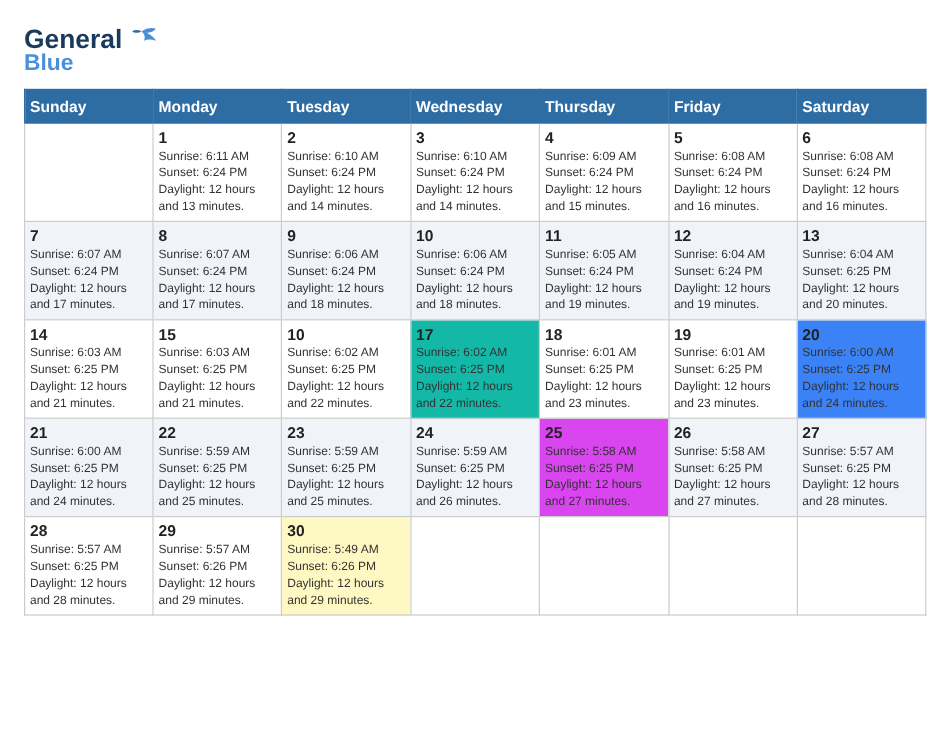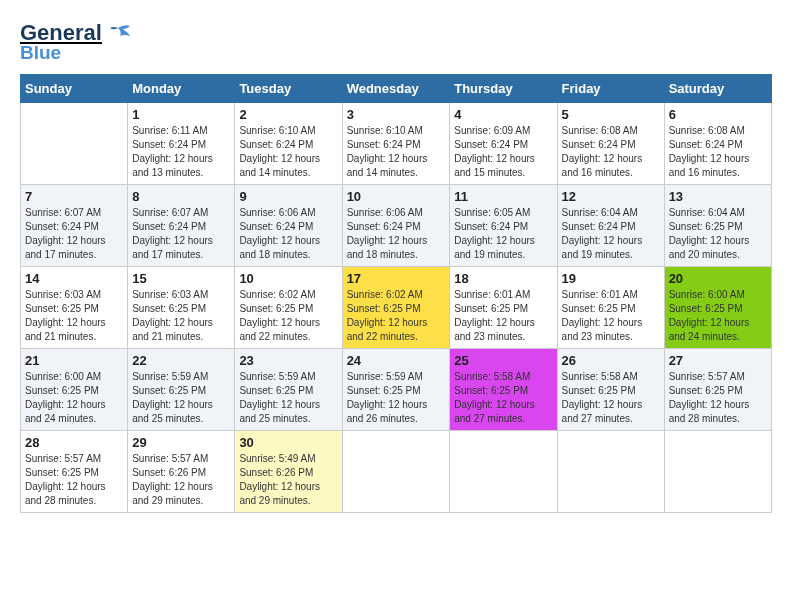--- a/index.html
+++ b/index.html
@@ -75,21 +75,21 @@
     }
     .empty-cell {
       background: #fff !important;
     }
   </style>
 </head>
 <body>
 
 <div class="header">
   <div class="logo">
-    <div style="display:flex; align-items:flex-end; gap:2px;text-decoration:underline;">
+    <div style="display:flex; align-items:center; gap:2px;">
       <span style="font-size:22px; font-weight:bold; color:#1a3a5c;">General</span>
       <svg width="28" height="22" viewBox="0 0 28 22">
         <path d="M14 4 Q20 0 26 2 Q22 6 18 5 Q24 8 26 12 Q20 10 16 12 Q18 8 14 4Z" fill="#4a90d9"></path>
         <path d="M14 4 Q10 2 6 4 Q8 6 12 5Z" fill="#2e6da4"></path>
       </svg>
     </div>
     <span style="font-size:19px; font-weight:bold; color:#4a90d9; margin-top:-4px;">Blue</span>
   </div>
   <div class="title-block">
     <h1></h1>
@@ -221,42 +221,42 @@
 Daylight: 12 hours
 and 21 minutes.</div>
         </td>
         <td style="background: rgb(255, 255, 255);">
           <span class="day-number">10</span>
           <div class="day-info" style="white-space: pre-line;">Sunrise: 6:02 AM
 Sunset: 6:25 PM
 Daylight: 12 hours
 and 22 minutes.</div>
         </td>
-        <td style="background: #fde047; margin-left: 44px;">
+        <td style="background: #14b8a6; margin-left: 44px;">
           <span class="day-number">17</span>
           <div class="day-info" style="white-space: pre-line;">Sunrise: 6:02 AM
 Sunset: 6:25 PM
 Daylight: 12 hours
 and 22 minutes.</div>
         </td>
         <td style="background: rgb(255, 255, 255);">
           <span class="day-number">18</span>
           <div class="day-info" style="white-space: pre-line;">Sunrise: 6:01 AM
 Sunset: 6:25 PM
 Daylight: 12 hours
 and 23 minutes.</div>
         </td>
         <td style="background: rgb(255, 255, 255);">
           <span class="day-number">19</span>
           <div class="day-info" style="white-space: pre-line;">Sunrise: 6:01 AM
 Sunset: 6:25 PM
 Daylight: 12 hours
 and 23 minutes.</div>
         </td>
-        <td style="background: #84cc16;">
+        <td style="background: #3b82f6;">
           <span class="day-number">20</span>
           <div class="day-info" style="white-space: pre-line;">Sunrise: 6:00 AM
 Sunset: 6:25 PM
 Daylight: 12 hours
 and 24 minutes.</div>
         </td>
       </tr>
       <tr>
         <td style="background: rgb(240, 244, 249);">
           <span class="day-number">21</span>

